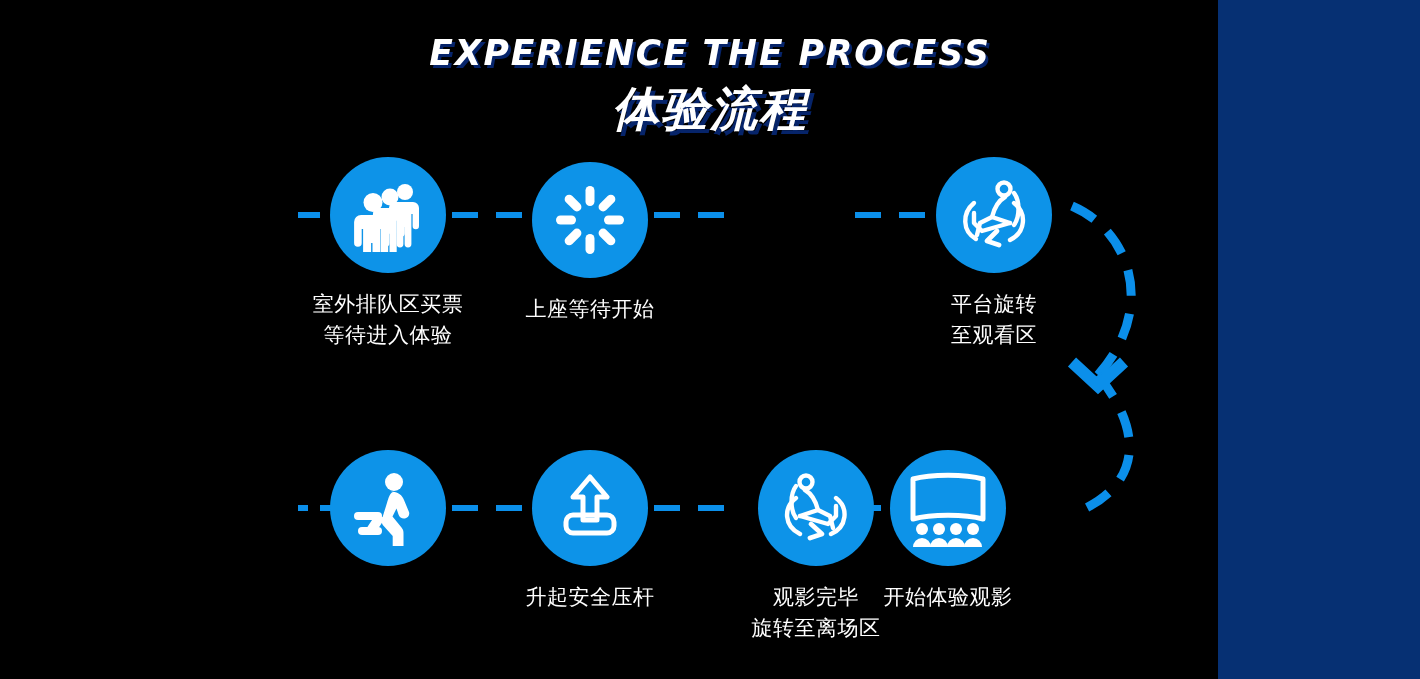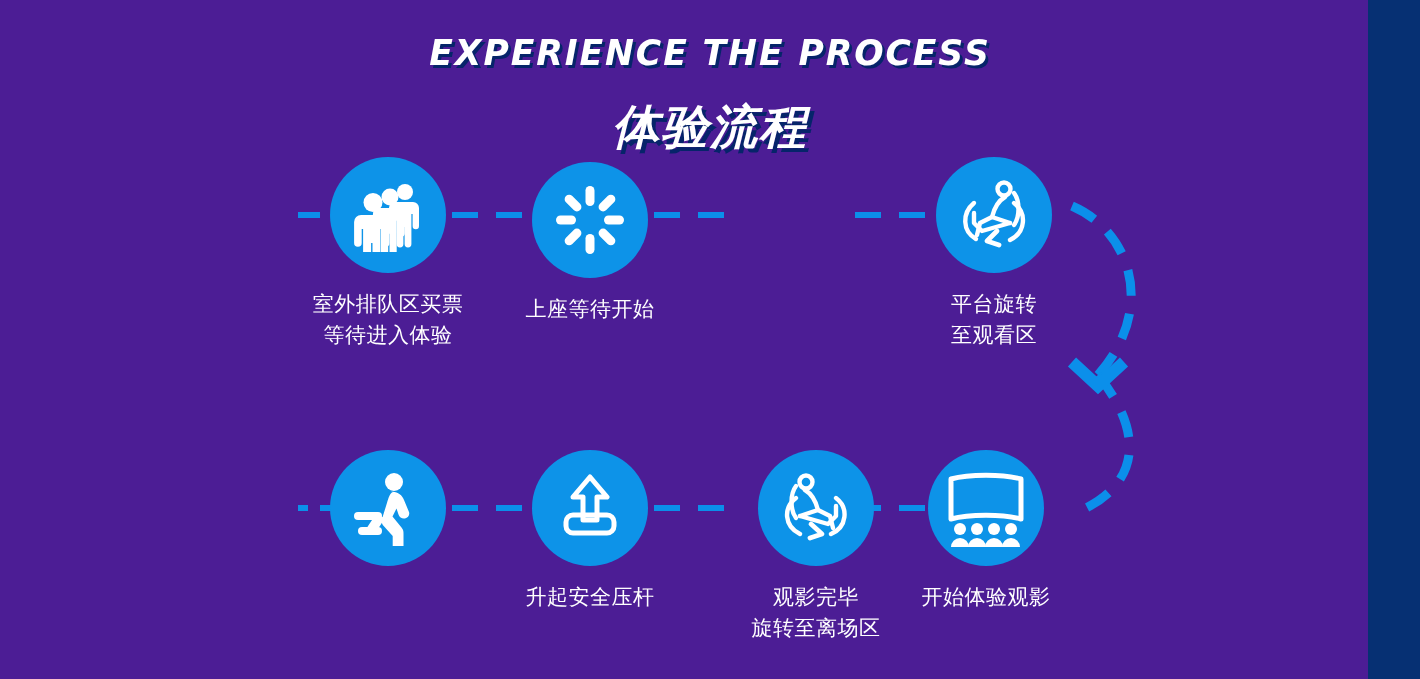--- a/index.html
+++ b/index.html
@@ -10,23 +10,23 @@
     width: 1420px;
     height: 679px;
     background: #063073;
     font-family: "Liberation Sans", "DejaVu Sans", sans-serif;
     overflow: hidden;
     position: relative;
   }
 
   #stage {
     position: relative;
-    width: 1368px;
+    width: 1218px;
     height: 679px;
-    background: #4c1d95;
+    background: #000000;
   }
 
   
   .title-en {
     position: absolute;
     left: 0;
     top: 32px;
     width: 1420px;
     text-align: center;
     font-size: 36px;
@@ -44,21 +44,20 @@
     top: 78px;
     width: 1420px;
     text-align: center;
     font-size: 47px;
     font-weight: 700;
     font-style: italic;
     letter-spacing: 2px;
     color: #ffffff;
     font-family: "DejaVu Sans", "Liberation Sans", sans-serif;
     text-shadow: 4px 4px 0 #06246a;
-    margin-top: 18px;
   }
 
   
   .dash-line {
     position: absolute;
     height: 6px;
     background-image: repeating-linear-gradient(
       to right,
       #0b8fea 0px, #0b8fea 26px,
       rgba(0,0,0,0) 26px, rgba(0,0,0,0) 44px
@@ -248,21 +247,21 @@
           <path d="M31 24 c7 4 11 12 13 20 l12 6 l3 12"></path>
           <path d="M26 50 L 54 58 L 62 50 L 62 40"></path>
           <path d="M44 44 L 26 50"></path>
         </g>
       </svg>
     </div>
     <div class="step-label">观影完毕
 旋转至离场区</div>
   </div>
 
-  <div class="step" style="left:986px; top:450px;text-align:center;">
+  <div class="step" style="left:948px; top:450px;text-align:center;">
     <div class="circle">
       <svg width="82" height="78" viewBox="0 0 82 78">
         <g fill="none" stroke="#ffffff" stroke-width="5" stroke-linejoin="round">
           <path d="M6 10 C 24 5, 58 5, 76 10 L 76 50 C 58 45, 24 45, 6 50 Z"></path>
         </g>
         <g fill="#ffffff">
           <circle cx="15" cy="60" r="6"></circle>
           <path d="M6 78 a9 9 0 0 1 18 0 z"></path>
           <circle cx="32" cy="60" r="6"></circle>
           <path d="M23 78 a9 9 0 0 1 18 0 z"></path>

